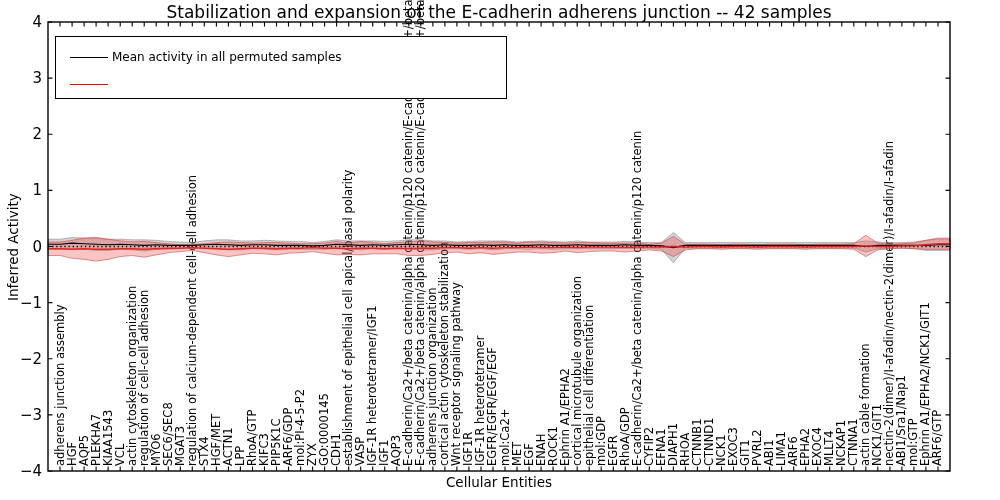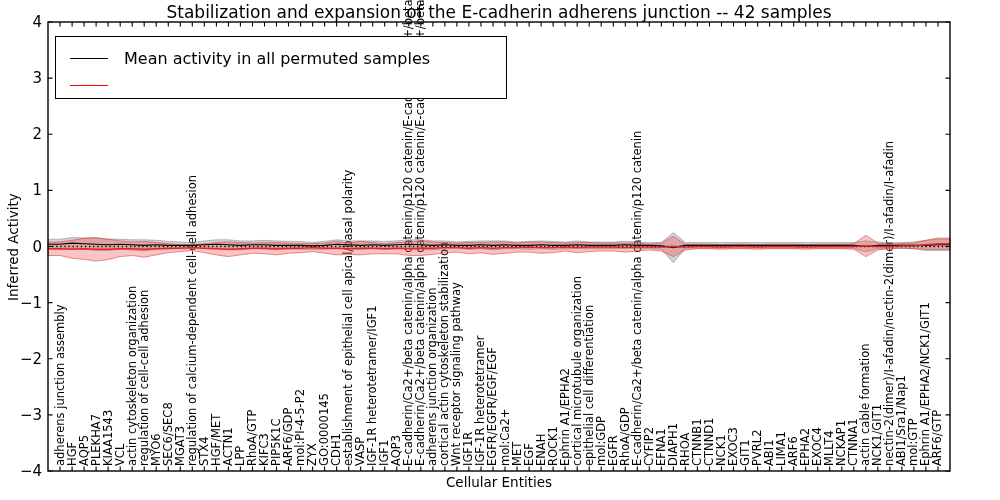--- a/index.html
+++ b/index.html
@@ -32,21 +32,21 @@
   }
   svg#plot{position:absolute;left:0;top:0;z-index:2;pointer-events:none;}
   .legend{
     position:absolute;left:55px;top:36px;width:452px;height:63px;
     background:#ffffff;border:1.5px solid #000;box-sizing:border-box;
     display:flex;flex-direction:column;justify-content:space-around;
     padding:3px 0;z-index:3;
   }
   .legend-row{display:flex;align-items:center;}
   .legend-line{width:38px;height:0;border-top:1.8px solid #000;margin-left:14px;flex:none;}
-  .legend-label{margin-left:16px;font-size:16px;white-space:nowrap;}
+  .legend-label{margin-left:4px;font-size:12px;white-space:nowrap;}
 </style>
 </head>
 <body>
 
 <div class="figure">
 
   <div class="title">Stabilization and expansion of the E-cadherin adherens junction -- 42 samples</div>
 
   <div class="ylabel">Inferred Activity</div>
   <div class="xlabel">Cellular Entities</div>

